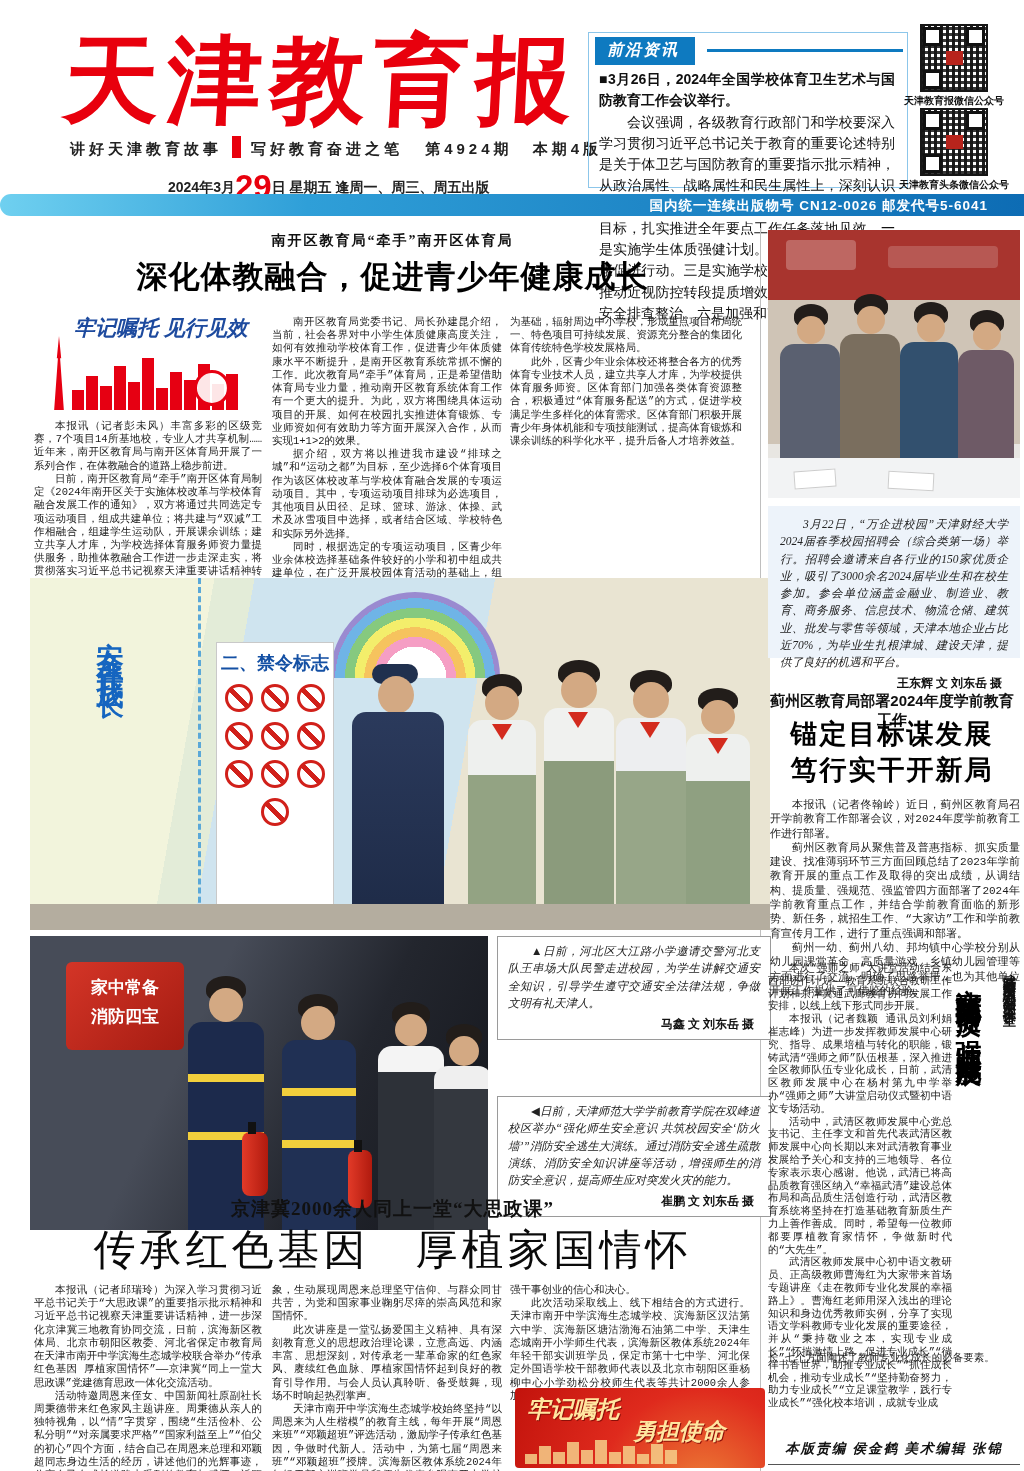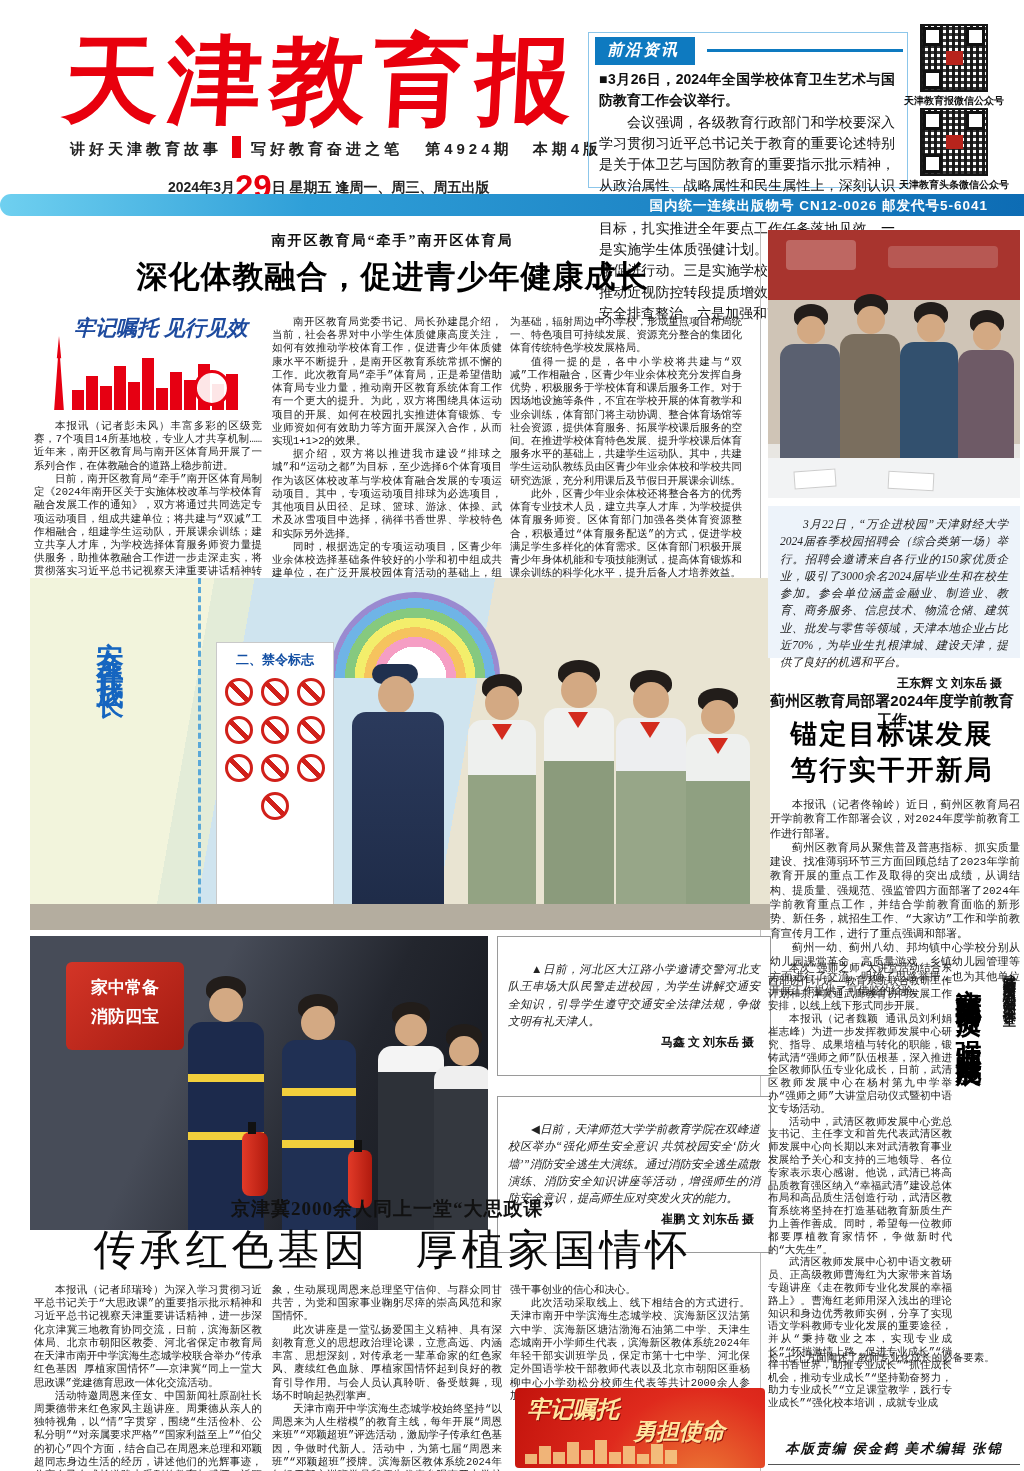--- a/index.html
+++ b/index.html
@@ -6,21 +6,21 @@
   .page{position:relative;width:1024px;height:1471px;margin:0 auto;background:#ffffff;overflow:hidden;
         font-family:"Liberation Sans","DejaVu Sans",sans-serif;}
   .abs{position:absolute;}
   .serif{font-family:"Liberation Serif","DejaVu Serif",serif;}
   .sans{font-family:"Liberation Sans","DejaVu Sans",sans-serif;}
   .center{text-align:center;}
   .body-txt{font-family:Liberation Mono, monospace;font-size:10.5px;line-height:1.26;
             text-align:justify;color:#1b1b1b;}
   .body-txt p{margin:0;text-indent:2em;}
   .body-txt p.cont{text-indent:0;}
-  .capbox{border:1px solid #9a9a9a;padding:24px 10px;background:#fff;}
+  .capbox{border:1px solid #9a9a9a;padding:6px 10px;background:#fff;}
   .cap{font-family:"Liberation Serif","DejaVu Serif",serif;font-style:italic;font-size:11.5px;
        line-height:1.5;color:#222;text-align:justify;margin:0;text-indent:2em;}
   .credit{font-family:"Liberation Serif","DejaVu Serif",serif;font-weight:bold;font-style:normal;
           font-size:12px;text-align:right;margin:4px 6px 0 0;color:#111;}
   .vtext{writing-mode:vertical-rl;}
   .hr{background:#bfbfbf;}
   
   .masthead{color:#e8000d;font-family:"Liberation Serif","DejaVu Serif",serif;font-weight:900;
             font-size:95px;letter-spacing:8px;transform:skewX(-3deg);white-space:nowrap;}
   .slogan-bar{display:inline-block;width:9px;height:22px;background:#e8000d;vertical-align:-4px;margin:0 10px;}
@@ -124,35 +124,34 @@
     </div>
     <div class="abs wheel" style="right:28px;bottom:4px;width:30px;height:30px;"></div>
   </div>
 
   <div class="abs body-txt" style="left:34px;top:420px;width:228px;">
     <p>本报讯（记者彭未风）丰富多彩的区级竞赛，7个项目14所基地校，专业人才共享机制……近年来，南开区教育局与南开区体育局开展了一系列合作，在体教融合的道路上稳步前进。</p>
     <p>日前，南开区教育局“牵手”南开区体育局制定《2024年南开区关于实施体校改革与学校体育融合发展工作的通知》，双方将通过共同选定专项运动项目，组成共建单位；将共建与“双减”工作相融合，组建学生运动队，开展课余训练；建立共享人才库，为学校选择体育服务师资力量提供服务，助推体教融合工作进一步走深走实，将贯彻落实习近平总书记视察天津重要讲话精神转化为具体行动。</p>
   </div>
   <div class="abs body-txt" style="left:272px;top:316px;width:230px;">
     <p>南开区教育局党委书记、局长孙建昆介绍，当前，社会各界对中小学生体质健康高度关注，如何有效推动学校体育工作，促进青少年体质健康水平不断提升，是南开区教育系统常抓不懈的工作。此次教育局“牵手”体育局，正是希望借助体育局专业力量，推动南开区教育系统体育工作有一个更大的提升。为此，双方将围绕具体运动项目的开展、如何在校园扎实推进体育锻炼、专业师资如何有效助力等方面开展深入合作，从而实现1+1&gt;2的效果。</p>
-    <p>据介绍，双方将以推进我市建设“排球之城”和“运动之都”为目标，至少选择6个体育项目作为该区体校改革与学校体育融合发展的专项运动项目。其中，专项运动项目排球为必选项目，其他项目从田径、足球、篮球、游泳、体操、武术及冰雪项目中选择，徜徉书香世界、学校特色和实际另外选择。</p>
+    <p>据介绍，双方将以推进我市建设“排球之城”和“运动之都”为目标，至少选择6个体育项目作为该区体校改革与学校体育融合发展的专项运动项目。其中，专项运动项目排球为必选项目，其他项目从田径、足球、篮球、游泳、体操、武术及冰雪项目中选择，或者结合区域、学校特色和实际另外选择。</p>
     <p>同时，根据选定的专项运动项目，区青少年业余体校选择基础条件较好的小学和初中组成共建单位，在广泛开展校园体育活动的基础上，组建学生运动队，开展课余训练，实现加强学校体育、提升课后服务水平以及促进体育后备人才培养协同发展的目标。以共建学校</p>
   </div>
   <div class="abs body-txt" style="left:510px;top:316px;width:232px;">
     <p class="cont">为基础，辐射周边中小学校，形成重点项目布局统一、特色项目可持续发展、资源充分整合的集团化体育传统特色学校发展格局。</p>
-    <p>值得一提的是，各中小学校将共建与“双减”工作相融合，区青少年业余体校充分发挥自身优势，积极服务于学校体育和课后服务工作。对于因场地设施等条件，不宜在学校开展的体育教学和业余训练，体育部门将主动协调、整合体育场馆等社会资源，提供体育服务、拓展学校课后服务的空间。在推进学校体育特色发展、提升学校课后体育服务水平的基础上，共建学生运动队。其中，共建学生运动队教练员由区青少年业余体校和学校共同研究选派，充分利用课后及节假日开展课余训练。</p>
     <p>此外，区青少年业余体校还将整合各方的优秀体育专业技术人员，建立共享人才库，为学校提供体育服务师资。区体育部门加强各类体育资源整合，积极通过“体育服务配送”的方式，促进学校满足学生多样化的体育需求。区体育部门积极开展青少年身体机能和专项技能测试，提高体育锻炼和课余训练的科学化水平，提升后备人才培养效益。</p>
   </div>
 
   <div class="abs" style="left:30px;top:578px;width:740px;height:352px;overflow:hidden;background:linear-gradient(100deg,#f2f4dc 0 23%,#e3ecd8 23% 28%,#cfe4ef 28% 58%,#e9e4d2 58% 100%);">
     <div class="abs vtext" style="left:62px;top:42px;height:240px;font-size:27px;font-weight:bold;color:#1565c0;letter-spacing:10px;">安全伴我成长</div>
     <div class="abs" style="left:168px;top:0;height:100%;border-left:3px dashed #5aa8d8;"></div>
     <div class="abs rainbow" style="left:300px;top:14px;width:170px;height:86px;"></div>
     <div class="abs" style="left:186px;top:64px;width:116px;height:284px;background:#fff;border:1px solid #c9c9c9;text-align:center;">
-      <div style="margin-top:8px;font-size:13px;font-weight:bold;color:#1450a4;">二、禁令标志</div>
+      <div style="margin-top:8px;font-size:18px;font-weight:bold;color:#1450a4;">二、禁令标志</div>
       <div style="margin-top:6px;">
         <span class="sign"></span><span class="sign"></span><span class="sign"></span><span class="sign"></span><span class="sign"></span><span class="sign"></span><span class="sign"></span><span class="sign"></span><span class="sign"></span><span class="sign"></span>
       </div>
     </div>
 
     <div class="fig-hair" style="left:342px;top:86px;width:46px;height:20px;background:#20304e;border-radius:10px;"></div>
     <div class="fig-head" style="left:348px;top:98px;width:36px;height:38px;"></div>
     <div class="fig-body" style="left:322px;top:134px;width:92px;height:218px;background:linear-gradient(180deg,#2b3a5c,#1d2a46);"></div>
 
     <div class="fig-hair" style="left:452px;top:96px;width:40px;height:26px;"></div>

